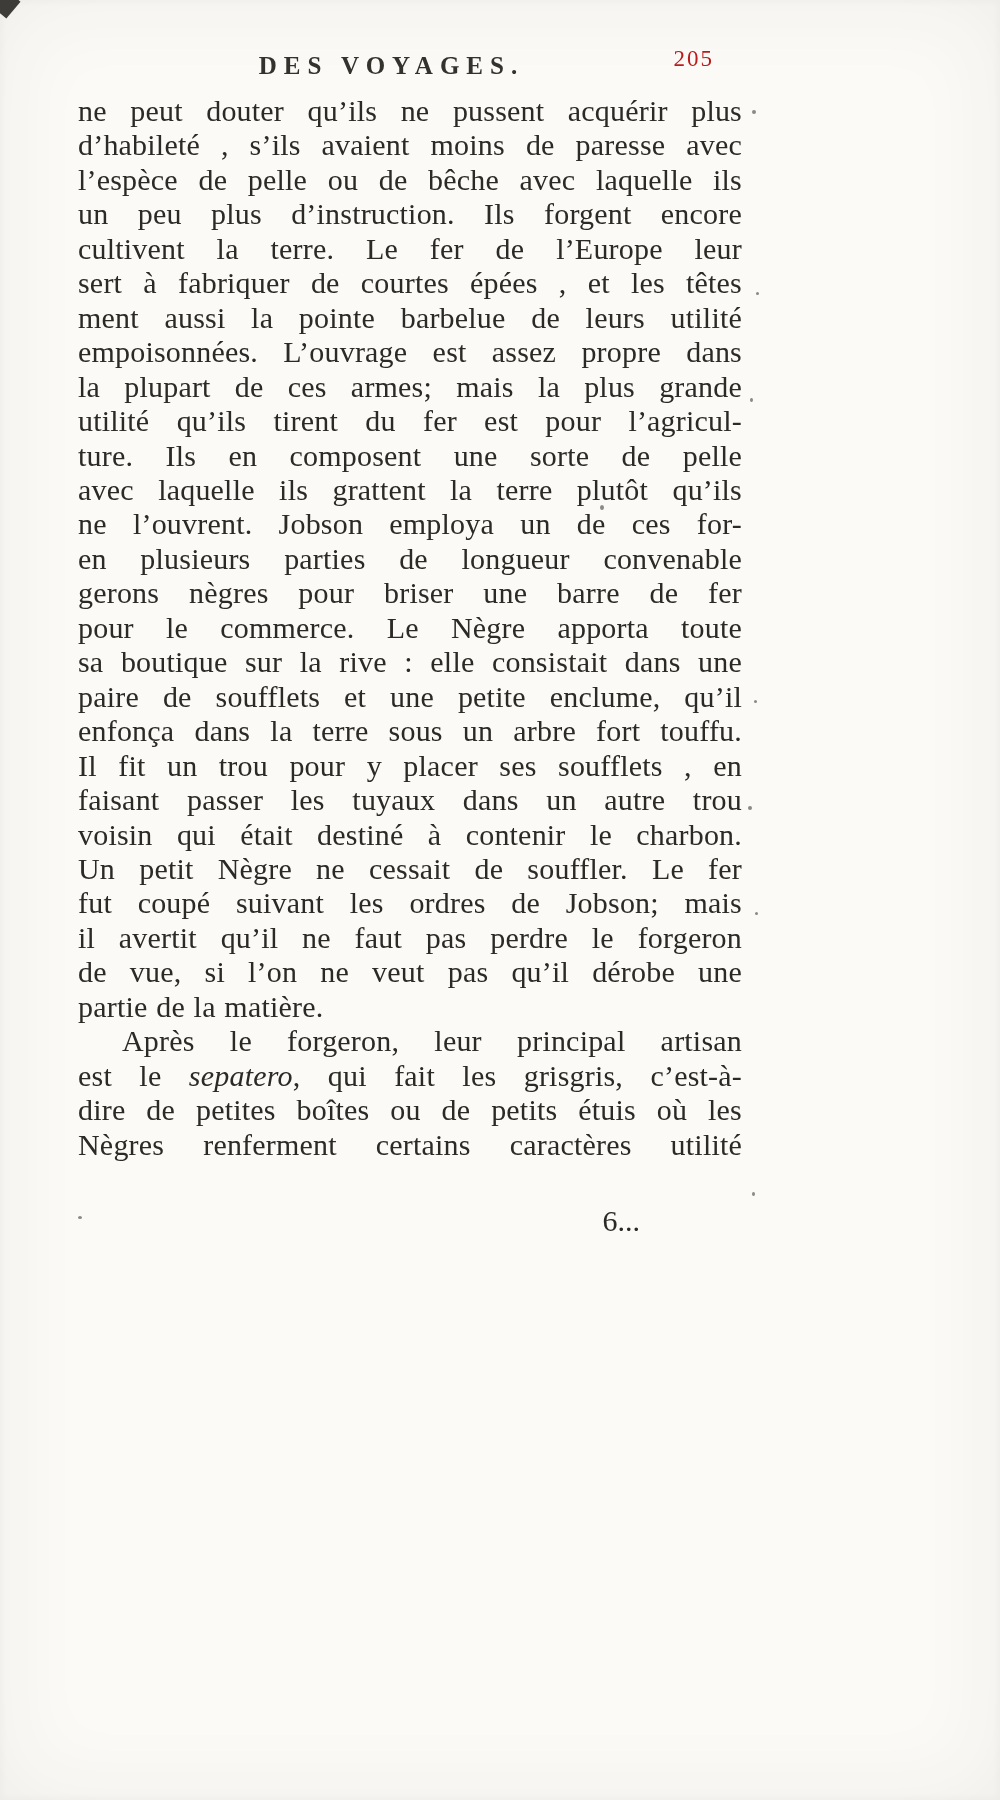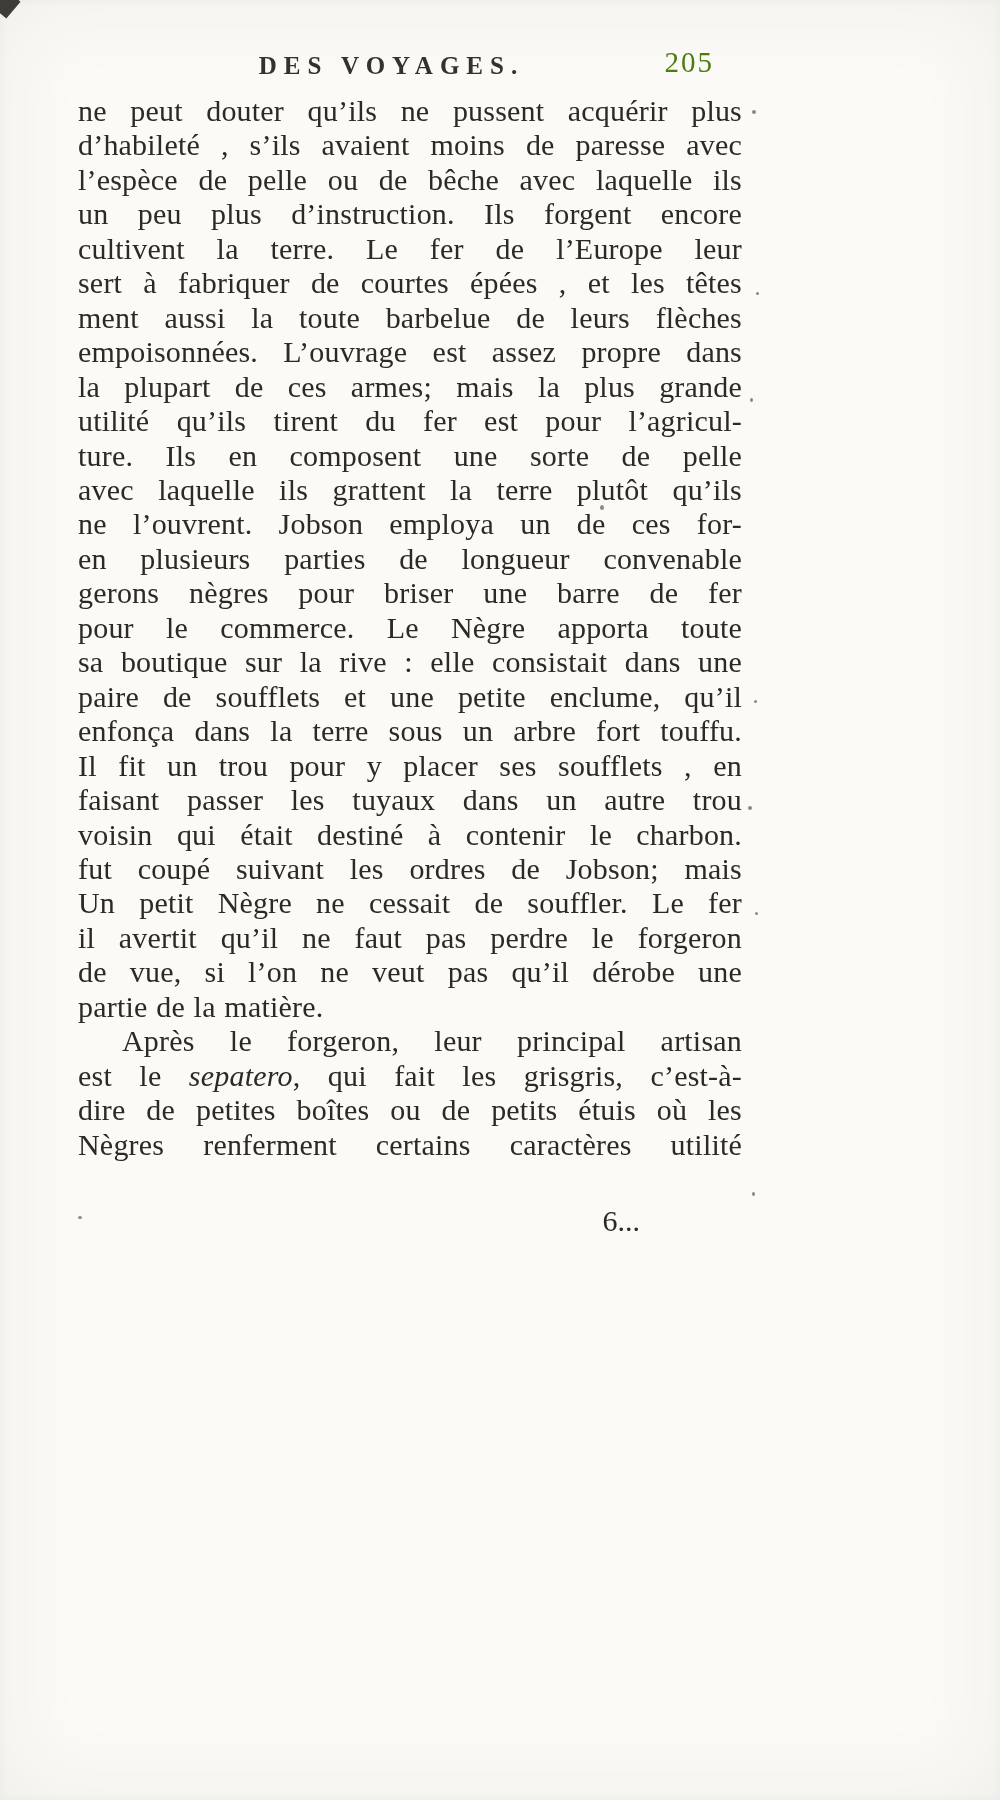--- a/index.html
+++ b/index.html
@@ -34,23 +34,23 @@
     font-size: 25px;
     letter-spacing: 7px;
     font-weight: bold;
     color: #33322d;
     white-space: nowrap;
   }
   .page-number {
     position: absolute;
     right: 28px;
     top: 0;
-    font-size: 29px;
+    font-size: 23px;
     letter-spacing: 2px;
-    color: #4d7c0f;
+    color: #b91c1c;
   }
   
   .text-block {
     position: absolute;
     top: 94px;
     left: 78px;
     width: 664px;
   }
   .line {
     font-size: 30px;
@@ -131,38 +131,38 @@
   </div>
 
   <div class="text-block">
 
   <div class="line"><span>ne peut douter qu’ils ne pussent acquérir plus</span></div>
       <div class="line"><span>d’habileté , s’ils avaient moins de paresse avec</span></div>
       <div class="line"><span>l’espèce de pelle ou de bêche avec laquelle ils</span></div>
       <div class="line"><span>un peu plus d’instruction. Ils forgent encore</span></div>
       <div class="line"><span>cultivent la terre. Le fer de l’Europe leur</span></div>
       <div class="line"><span>sert à fabriquer de courtes épées , et les têtes</span></div>
-      <div class="line"><span>ment aussi la toute barbelue de leurs flèches</span></div>
+      <div class="line"><span>ment aussi la pointe barbelue de leurs utilité</span></div>
       <div class="line"><span>empoisonnées. L’ouvrage est assez propre dans</span></div>
       <div class="line"><span>la plupart de ces armes; mais la plus grande</span></div>
       <div class="line"><span>utilité qu’ils tirent du fer est pour l’agricul-</span></div>
       <div class="line"><span>ture. Ils en composent une sorte de pelle</span></div>
       <div class="line"><span>avec laquelle ils grattent la terre plutôt qu’ils</span></div>
       <div class="line"><span>ne l’ouvrent. Jobson employa un de ces for-</span></div>
       <div class="line"><span>en plusieurs parties de longueur convenable</span></div>
       <div class="line"><span>gerons nègres pour briser une barre de fer</span></div>
       <div class="line"><span>pour le commerce. Le Nègre apporta toute</span></div>
       <div class="line"><span>sa boutique sur la rive : elle consistait dans une</span></div>
       <div class="line"><span>paire de soufflets et une petite enclume, qu’il</span></div>
       <div class="line"><span>enfonça dans la terre sous un arbre fort touffu.</span></div>
       <div class="line"><span>Il fit un trou pour y placer ses soufflets , en</span></div>
       <div class="line"><span>faisant passer les tuyaux dans un autre trou</span></div>
       <div class="line"><span>voisin qui était destiné à contenir le charbon.</span></div>
+      <div class="line"><span>Un petit Nègre ne cessait de souffler. Le fer</span></div>
       <div class="line"><span>fut coupé suivant les ordres de Jobson; mais</span></div>
-      <div class="line"><span>Un petit Nègre ne cessait de souffler. Le fer</span></div>
       <div class="line"><span>il avertit qu’il ne faut pas perdre le forgeron</span></div>
       <div class="line"><span>de vue, si l’on ne veut pas qu’il dérobe une</span></div>
       <div class="line para-end"><span>partie de la matière.</span></div>
       <div class="line indent"><span>Après le forgeron, leur principal artisan</span></div>
       <div class="line"><span>est le </span><i>sepatero</i><span>, qui fait les grisgris, c’est-à-</span></div>
       <div class="line"><span>dire de petites boîtes ou de petits étuis où les</span></div>
       <div class="line"><span>Nègres renferment certains caractères utilité</span></div>
     </div>
 
   <div class="catchword">6...</div>

